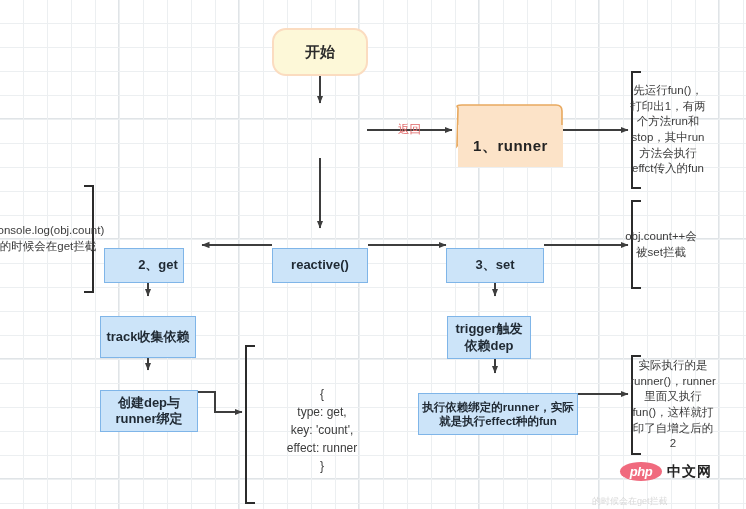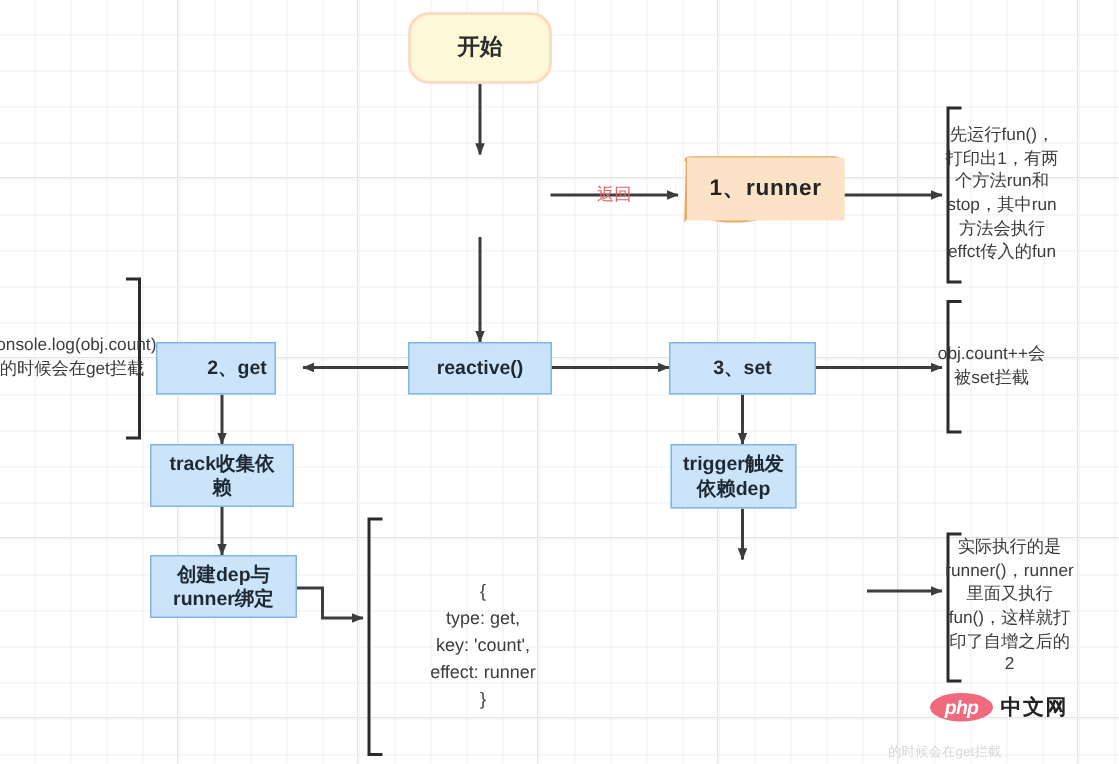--- a/index.html
+++ b/index.html
@@ -24,20 +24,21 @@
   #svglayer{position:absolute;left:0;top:0;width:746px;height:509px;}
 
   .node{
     position:absolute;
     box-sizing:border-box;
     display:flex;align-items:center;justify-content:center;
     text-align:right;
     font-weight:bold;
     color:#1f2933;
     line-height:1.25;
+    margin-top:20px;
   }
   .bluebox{
     background:#cce4f9;
     border:1.5px solid #7fb5e8;
     font-size:13px;
   }
   .startbox{
     background:#fdf8d8;
     border:2px solid #fbdcc0;
     border-radius:14px;
@@ -166,35 +167,39 @@
   </div>
 
   <div class="edgelabel" style="left:398px;top:122px;">返回</div>
 
   <div class="node bluebox" style="left:272px;top:228px;width:96px;height:35px;">reactive()</div>
 
   <div class="node bluebox" style="left:104px;top:228px;width:80px;height:35px;padding-left:28px;">2、get</div>
 
   <div class="node bluebox" style="left:446px;top:228px;width:98px;height:35px;">3、set</div>
 
-  <div class="node bluebox" style="left:100px;top:296px;width:96px;height:42px;flex-direction:column;">
+  <div class="node bluebox" style="left:100px;top:296px;width:96px;height:42px;flex-direction:row;">
     <span>track收集依</span>
     <span>赖</span>
   </div>
 
   <div class="node bluebox" style="left:100px;top:370px;width:98px;height:42px;flex-direction:column;">
     <span>创建dep与</span>
     <span>runner绑定</span>
   </div>
 
   <div class="node bluebox" style="left:447px;top:296px;width:84px;height:43px;flex-direction:column;">
     <span>trigger触发</span>
     <span>依赖dep</span>
   </div>
 
+  <div class="node bluebox" style="left:418px;top:373px;width:160px;height:42px;flex-direction:column;font-size:11.5px;">
+    <span>执行依赖绑定的runner，实际</span>
+    <span>就是执行effect种的fun</span>
+  </div>
 
   <div class="note" style="left:630px;top:72px;width:76px;height:116px;">先运行fun()，打印出1，有两个方法run和stop，其中run方法会执行effct传入的fun</div>
 
   <div class="note" style="left:630px;top:201px;width:62px;height:87px;">obj.count++会被set拦截</div>
 
   <div class="note" style="left:16px;top:186px;width:64px;height:106px;">console.log(obj.count)的时候会在get拦截</div>
 
   <div class="note" style="left:630px;top:356px;width:86px;height:98px;">实际执行的是runner()，runner里面又执行fun()，这样就打印了自增之后的2</div>
 
   <div class="code" style="left:262px;top:385px;width:120px;">{

